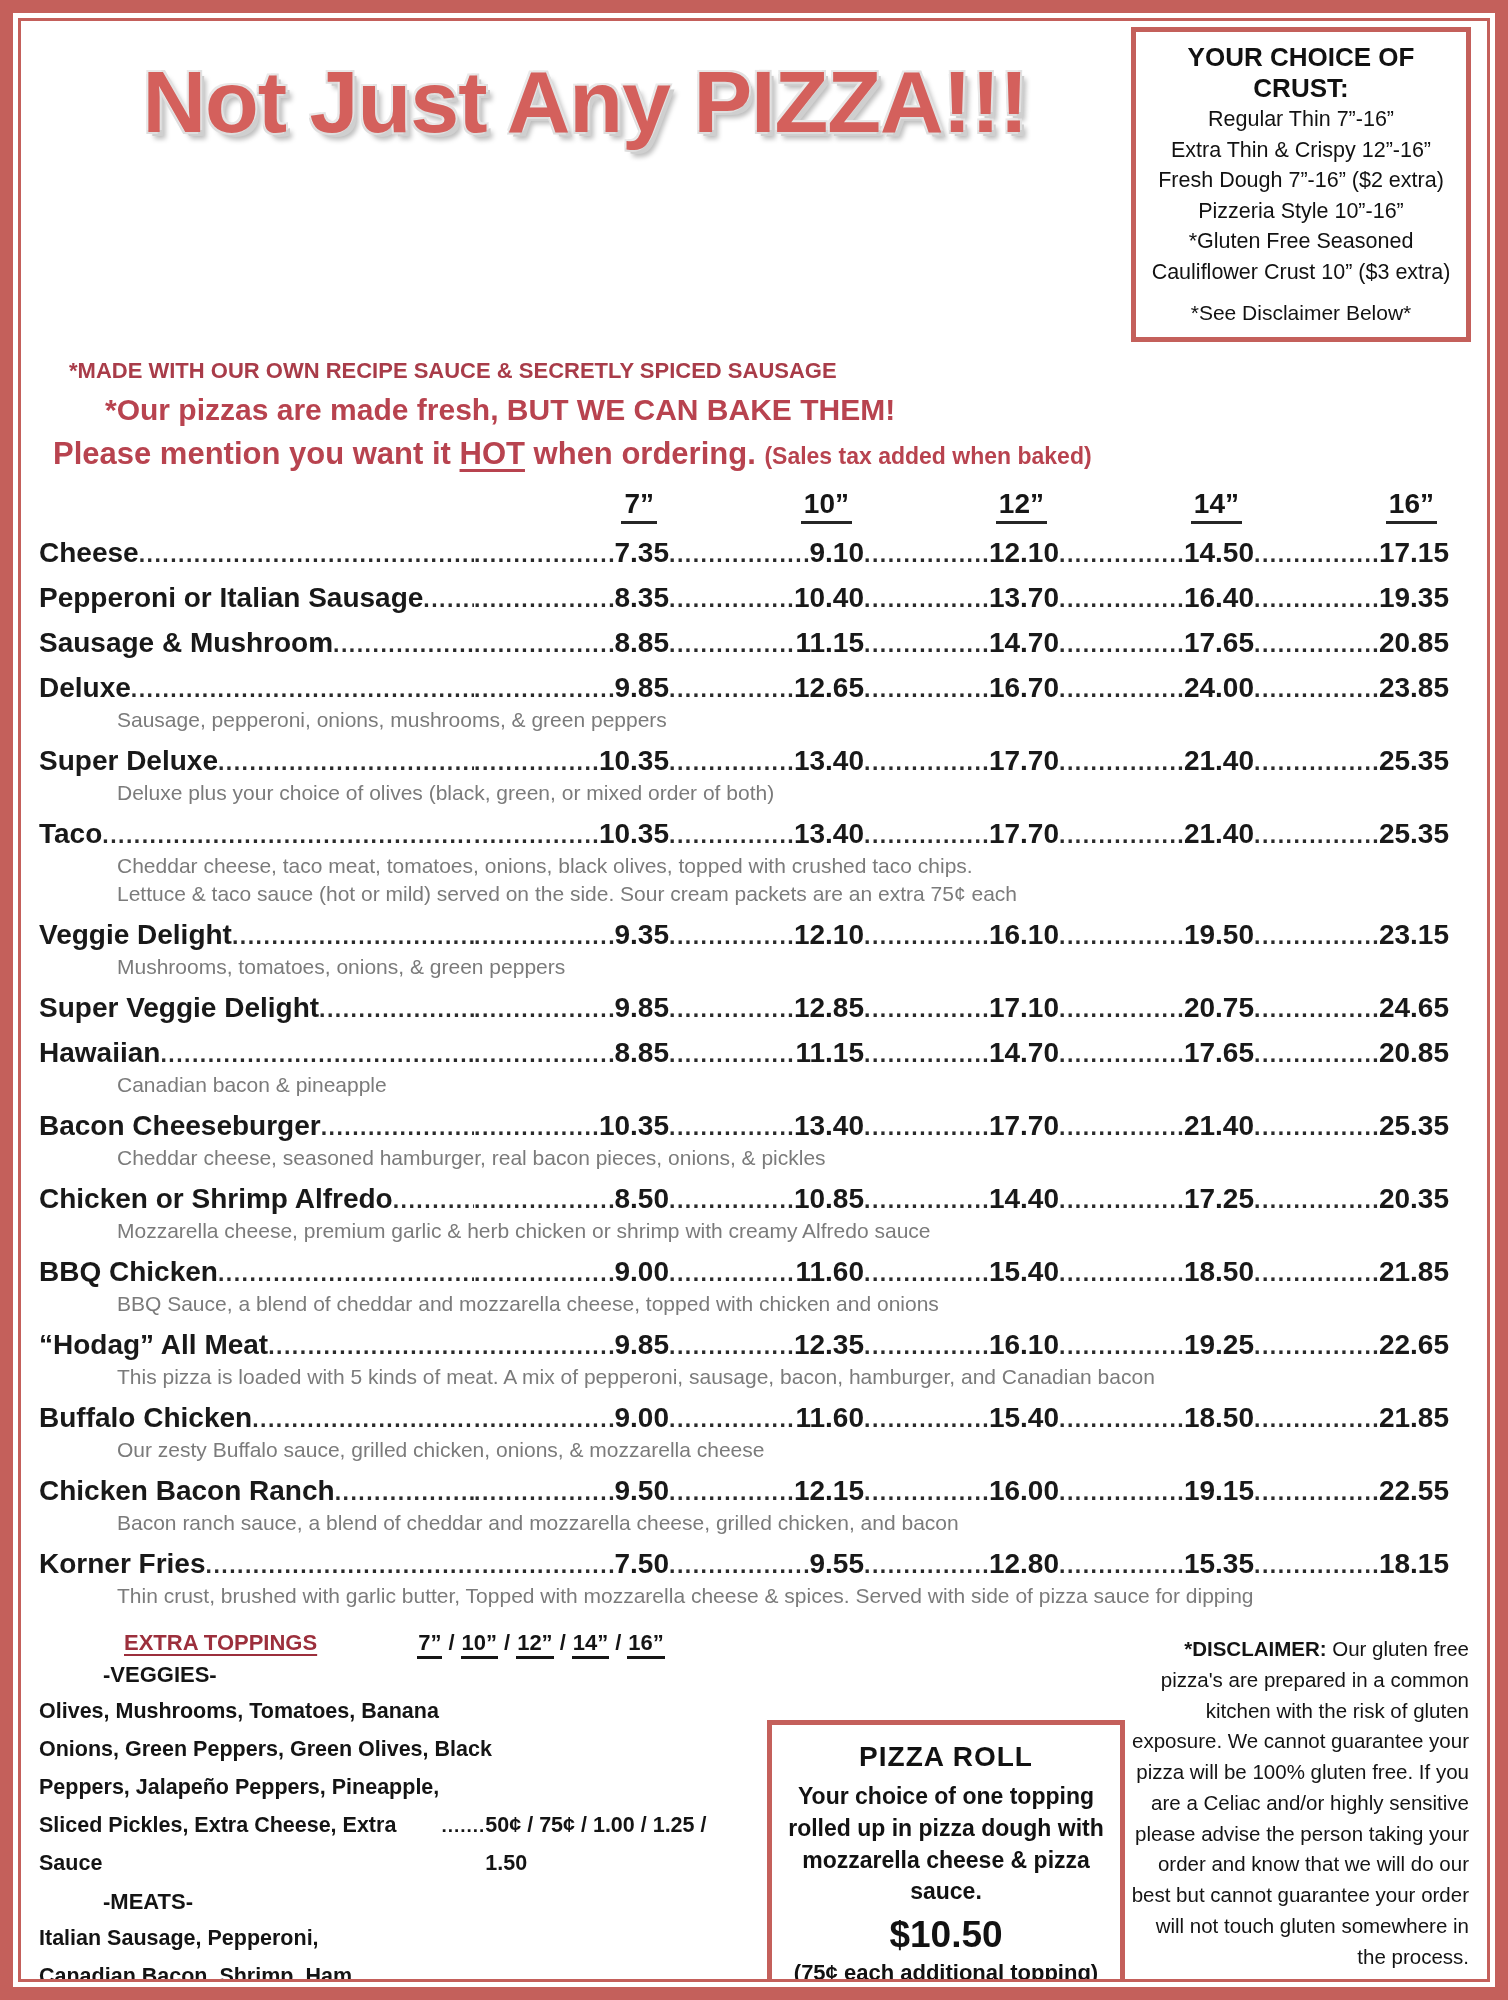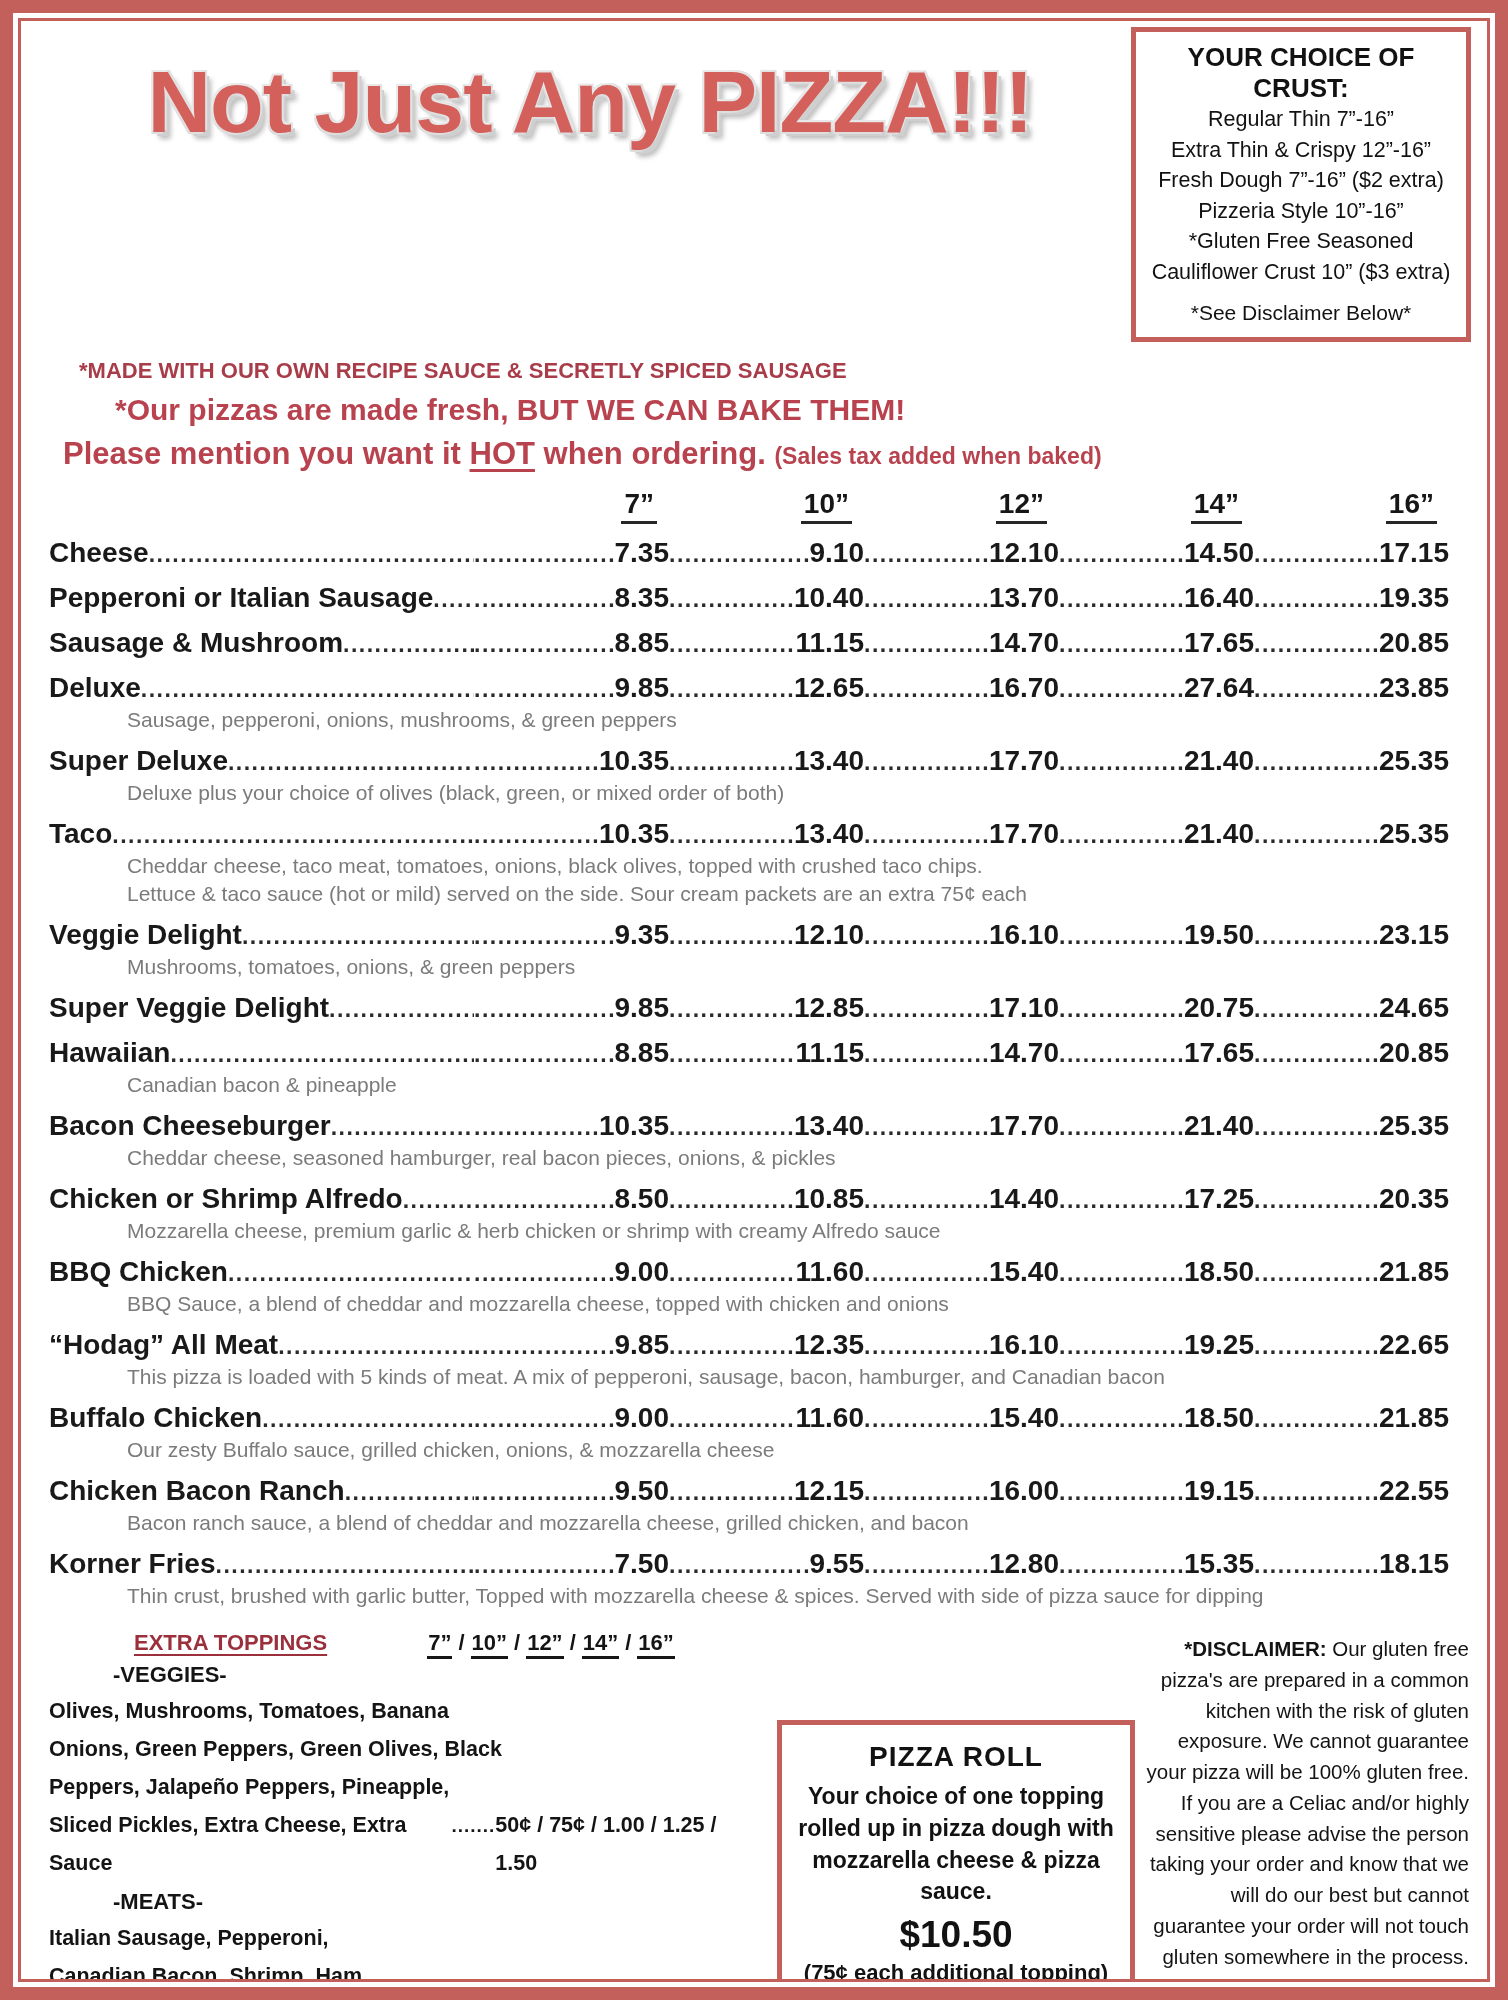--- a/index.html
+++ b/index.html
@@ -3,21 +3,21 @@
 <meta charset="utf-8">
 <style>
   * { box-sizing: border-box; }
   body { margin: 0; background: #ffffff; font-family: "Liberation Sans", sans-serif; }
   .page {
     width: 1508px; height: 2000px; background: #fff;
     border: 13px solid #c4605b; padding: 5px; overflow: hidden;
   }
   .inner {
     width: 100%; height: 100%; border: 3px solid #c4605b;
-    padding: 4px 16px 8px 28px; overflow: hidden;
+    padding: 4px 16px 8px 18px; overflow: hidden;
   }
   
   .header-row { display: flex; align-items: flex-start; }
   .title-wrap { flex: 1; text-align: center; }
   .page-title {
     margin: 26px 0 0 0; font-size: 88px; font-weight: bold; letter-spacing: -1px;
     color: #d4605c;
     text-shadow: -2px -2px 0 #e9e9e9, 2px -2px 0 #e2e2e2, -2px 2px 0 #dedede,
                  4px 4px 0 #cfcfcf, 6px 7px 5px #bdbdbd;
     white-space: nowrap;
@@ -223,21 +223,21 @@
           <div class="price-cell">
             <span class="dots"></span>
             <span class="price">12.65</span>
           </div>
           <div class="price-cell">
             <span class="dots"></span>
             <span class="price">16.70</span>
           </div>
           <div class="price-cell">
             <span class="dots"></span>
-            <span class="price">27.64</span>
+            <span class="price">24.00</span>
           </div>
           <div class="price-cell">
             <span class="dots"></span>
             <span class="price">23.85</span>
           </div>
         </div>
         <div class="desc-line">Sausage, pepperoni, onions, mushrooms, &amp; green peppers</div>
         <div class="menu-row">
           <div class="name-cell">
             <span class="item-name">Super Deluxe</span>

